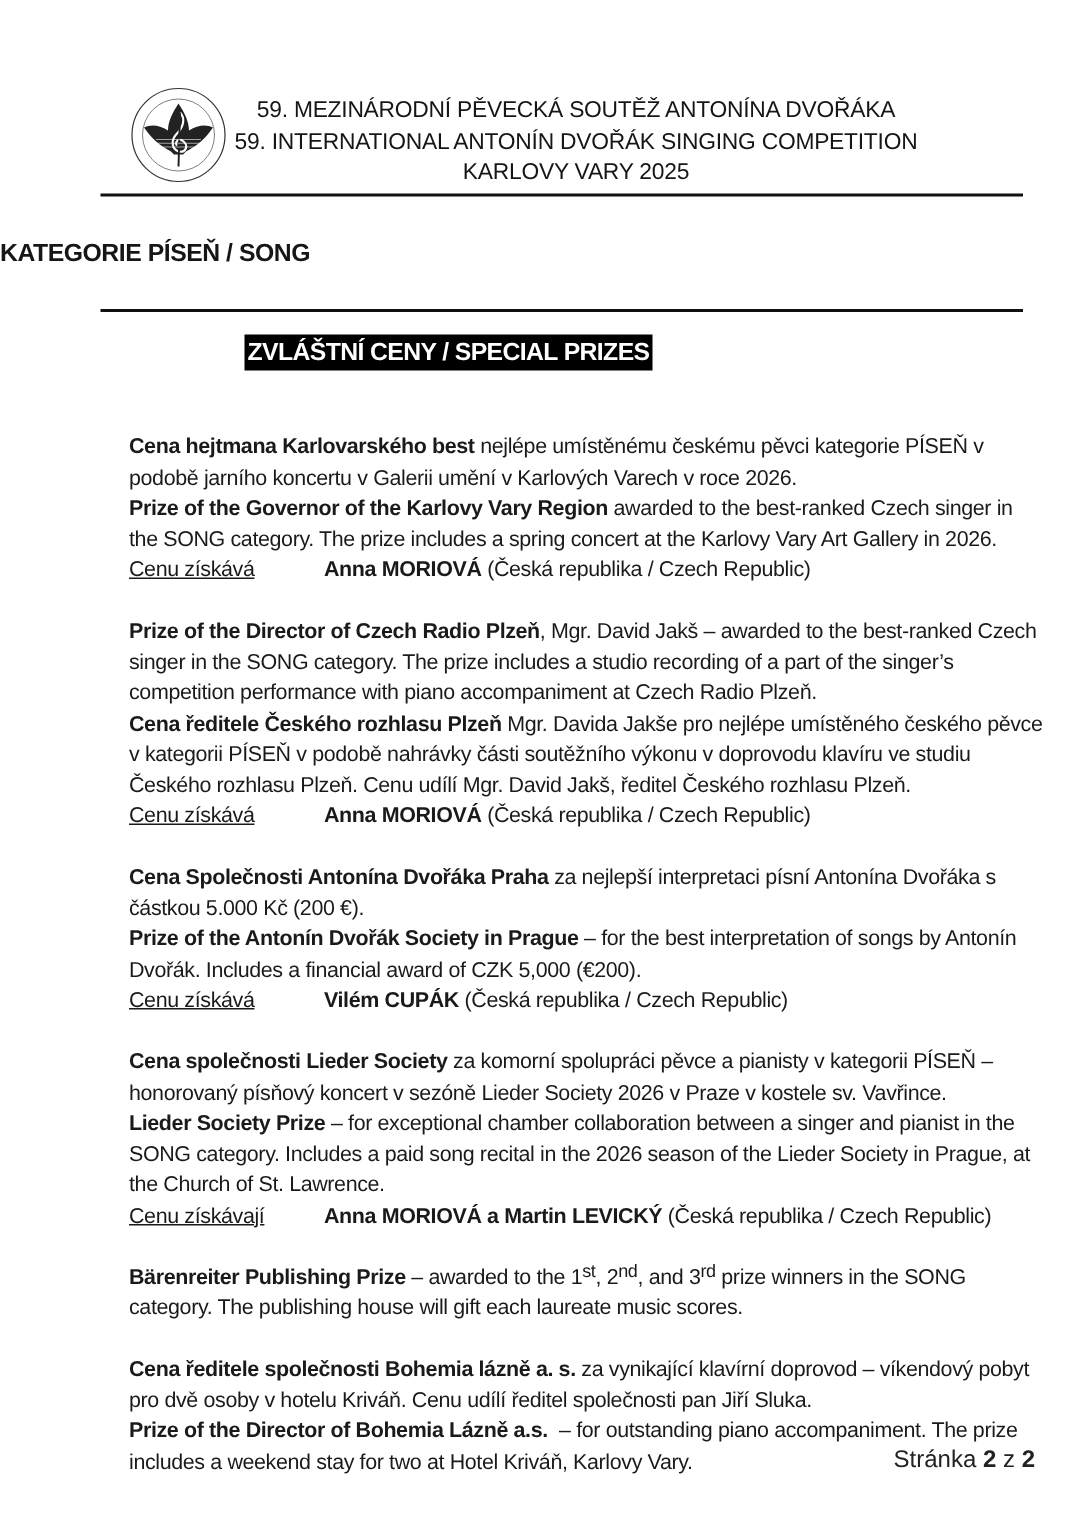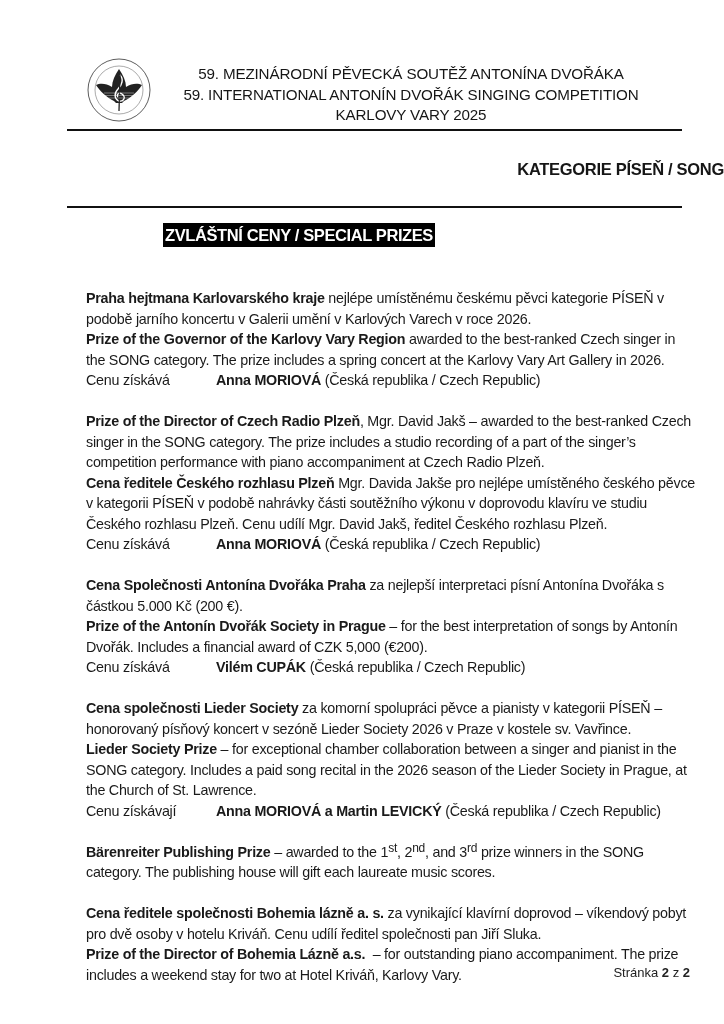--- a/index.html
+++ b/index.html
@@ -4,54 +4,54 @@
 <style>
   html, body { margin: 0; padding: 0; background: #ffffff; }
   body {
     width: 724px; height: 1024px; position: relative; overflow: hidden;
     font-family: "Liberation Sans", sans-serif; color: #111111;
   }
   .logo {
     position: absolute; left: 86px; top: 57px; width: 66px; height: 66px;
   }
   .header {
-    position: absolute; left: 161px; width: 500px; top: 64px;
+    position: absolute; left: 134px; width: 500px; top: 64px;
     text-align: center; font-size: 15.2px; line-height: 20.5px; color: #161616;
     letter-spacing: -0.15px;
   }
   .header div { white-space: nowrap; }
   .rule {
     position: absolute; left: 67px; width: 615px; height: 2px; background: #111;
   }
   .rule.r1 { top: 129px; }
   .rule.r2 { top: 206px; }
   .category {
-    position: absolute; left: 0; width: 724px; top: 160px; text-align: right;
+    position: absolute; left: 0; width: 724px; top: 160px; text-align: left;
     font-weight: bold; font-size: 16.5px; letter-spacing: -0.3px; color: #161616;
   }
   .banner-wrap {
     position: absolute; left: 0; width: 598px; top: 223px; text-align: center;
   }
   .banner {
     display: inline-block; background: #000; color: #fff; font-weight: bold;
     font-size: 16.5px; line-height: 24px; padding: 0 2px; letter-spacing: -0.4px;
   }
   .content {
     position: absolute; left: 86px; top: 288px; width: 610px;
     font-size: 14.3px; line-height: 20.5px; color: #1a1a1a; letter-spacing: -0.25px;
   }
   .prize { margin-bottom: 20.5px; }
   .prize p { margin: 0; }
   .b { font-weight: bold; }
   .winner-row { display: flex; }
-  .winner-label { width: 130px; flex: none; }
+  .winner-label { width: 130px; flex: none; text-decoration: underline; }
   .winner-val { flex: 1; }
   sup { font-size: 12px; line-height: 0; vertical-align: 5px; }
   .footer {
-    position: absolute; right: 34px; top: 965px; font-size: 13px; color: #222;
+    position: absolute; right: 34px; top: 965px; font-size: 16px; color: #222;
   }
 </style>
 </head>
 <body>
 
 <div class="logo">
   <svg width="66" height="66" viewBox="0 0 66 66">
     <circle cx="33" cy="33" r="31" fill="none" stroke="#333" stroke-width="0.8"></circle>
     <circle cx="33" cy="33" r="24" fill="none" stroke="#555" stroke-width="0.5"></circle>
     <path d="M33 12 C37 18 40 24 40 30 C46 26 52 26 56 28 C52 34 46 40 38 44 L36 46 L30 46 L28 44 C20 40 14 34 10 28 C14 26 20 26 26 30 C26 24 29 18 33 12 Z" fill="#222"></path>
@@ -75,21 +75,21 @@
 
 <div class="rule r2"></div>
 
 <div class="banner-wrap">
   <span class="banner">ZVLÁŠTNÍ CENY / SPECIAL PRIZES</span>
 </div>
 
 <div class="content">
 
   <div class="prize">
-    <p><span class="b">Praha hejtmana Karlovarského kraje</span><span> nejlépe umístěnému českému pěvci kategorie PÍSEŇ v podobě jarního koncertu v Galerii umění v Karlových Varech v roce 2026.</span></p>
+    <p><span class="b">Cena hejtmana Karlovarského best</span><span> nejlépe umístěnému českému pěvci kategorie PÍSEŇ v podobě jarního koncertu v Galerii umění v Karlových Varech v roce 2026.</span></p>
     <p><span class="b">Prize of the Governor of the Karlovy Vary Region</span><span> awarded to the best-ranked Czech singer in the SONG category. The prize includes a spring concert at the Karlovy Vary Art Gallery in 2026.</span></p>
     <div class="winner-row">
       <span class="winner-label">Cenu získává</span>
       <span class="winner-val"><span class="b">Anna MORIOVÁ</span><span> (Česká republika / Czech Republic)</span></span>
     </div>
   </div>
 
   <div class="prize">
     <p><span class="b">Prize of the Director of Czech Radio Plzeň</span><span>, Mgr. David Jakš – awarded to the best-ranked Czech singer in the SONG category. The prize includes a studio recording of a part of the singer’s competition performance with piano accompaniment at Czech Radio Plzeň.</span></p>
     <p><span class="b">Cena ředitele Českého rozhlasu Plzeň</span><span> Mgr. Davida Jakše pro nejlépe umístěného českého pěvce v kategorii PÍSEŇ v podobě nahrávky části soutěžního výkonu v doprovodu klavíru ve studiu Českého rozhlasu Plzeň. Cenu udílí Mgr. David Jakš, ředitel Českého rozhlasu Plzeň.</span></p>

